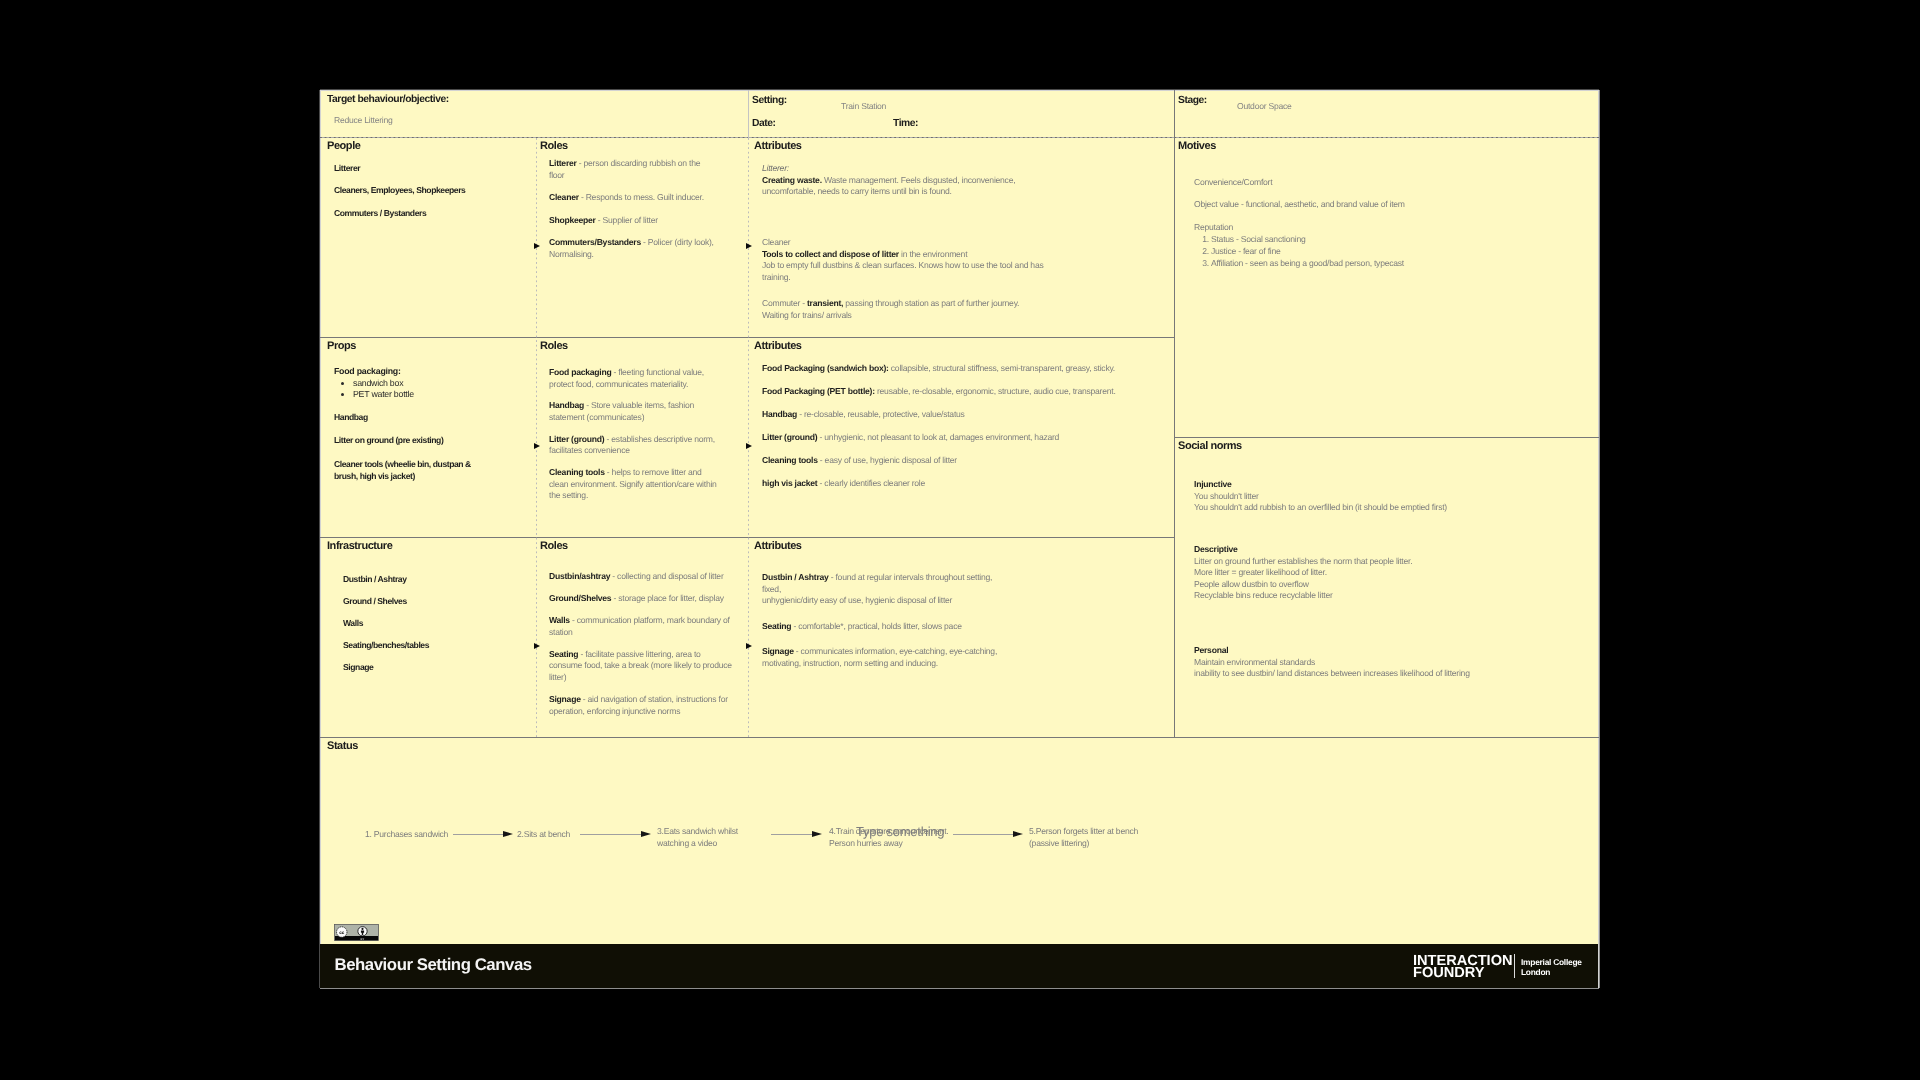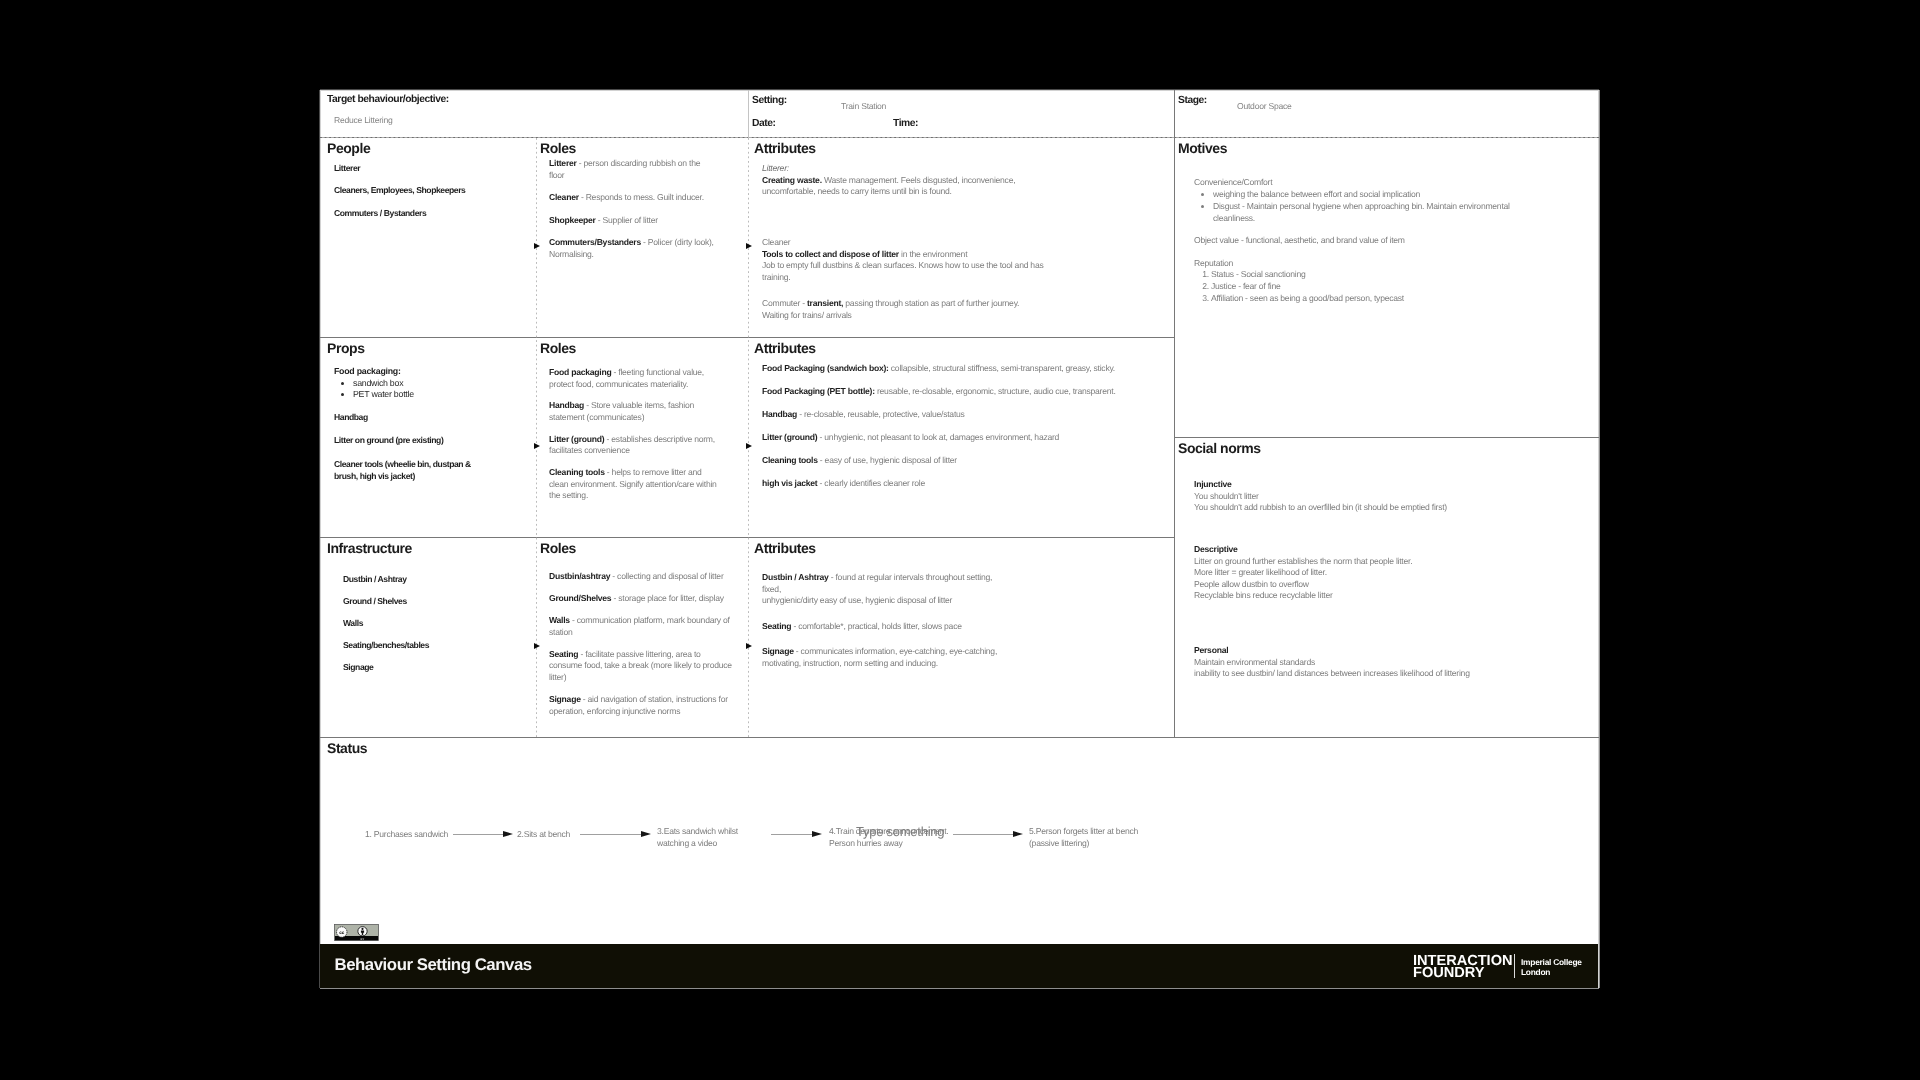--- a/index.html
+++ b/index.html
@@ -1,32 +1,32 @@
 <!DOCTYPE html>
 <html><head>
 <meta charset="utf-8">
 <title>Behaviour Setting Canvas</title>
 <style>
   html,body{margin:0;padding:0;background:#000;width:1920px;height:1080px;overflow:hidden;}
   *{box-sizing:border-box;}
   body{font-family:"Liberation Sans",sans-serif;-webkit-font-smoothing:antialiased;text-rendering:geometricPrecision;}
 
-  #canvas{position:absolute;left:320px;top:90px;width:1279px;height:898px;background:#ffffff;
+  #canvas{position:absolute;left:320px;top:90px;width:1279px;height:898px;background:#fef9c3;
           box-shadow:-1px 0 0 0 #4a4a4a, 0 -1px 0 0 #4a4a4a, 1px 0 0 0 #8e8e8e, 0 1px 0 0 #8e8e8e;}
   .frame{position:absolute;left:0;top:0;width:1279px;height:898px;border:1px solid #d2d2d2;pointer-events:none;}
 
   .hline{position:absolute;height:1px;background:#787878;}
   .vline{position:absolute;width:1px;background:#787878;}
   .vdash{position:absolute;width:1px;background-image:linear-gradient(#bbb 2px,rgba(255,255,255,0) 0);
          background-position:left top;background-size:1px 4.6px;background-repeat:repeat-y;}
   .hdash{position:absolute;height:1px;background:#adadad;
          background-image:linear-gradient(to right,#6e6e6e 1.5px,rgba(0,0,0,0) 0);
          background-size:4.6px 1px;background-repeat:repeat-x;}
 
-  .sec{position:absolute;font-weight:bold;font-size:14px;letter-spacing:-0.44px;color:#1c1c1c;white-space:nowrap;}
+  .sec{position:absolute;font-weight:bold;font-size:11px;letter-spacing:-0.44px;color:#1c1c1c;white-space:nowrap;}
   .lbl{position:absolute;font-weight:bold;font-size:10.3px;letter-spacing:-0.44px;color:#1c1c1c;white-space:nowrap;}
   .val{position:absolute;font-size:8.6px;letter-spacing:-0.25px;color:#858585;white-space:nowrap;text-align:center;}
 
   .blk{position:absolute;font-size:8.6px;letter-spacing:-0.25px;line-height:11.6px;color:#7e7e7e;}
   .blk b{font-weight:bold;color:#1f1f1f;}
   .blk i{font-style:italic;color:#6e6e6e;}
   .blk p{margin:0;}
   .blk ul{margin:0;padding-left:19px;list-style-type:disc;}
   .blk ol{margin:0;padding-left:17px;}
   .blk li{margin:0;}
@@ -170,24 +170,20 @@
     <p>fixed,</p>
     <p>unhygienic/dirty easy of use, hygienic disposal of litter</p>
     <div class="sp" style="height:14px;"></div>
     <p><b>Seating</b><span> - comfortable*, practical, holds litter, slows pace</span></p>
     <div class="sp" style="height:14px;"></div>
     <p><b>Signage</b><span> - communicates information, eye-catching, eye-catching, motivating, instruction, norm setting and inducing.</span></p>
   </div>
   <div class="arrow" style="left:425.5px;top:553.4px;"></div>
   <div class="blk" style="left:874px;top:87px;width:345px;line-height:11.9px;">
     <p>Convenience/Comfort</p>
-    <ul>
-      <li> weighing the balance between effort and social implication</li>
-      <li>Disgust - Maintain personal hygiene when approaching bin. Maintain environmental cleanliness.</li>
-    </ul>
     <div class="sp" style="height:10.5px;"></div>
     <p>Object value - functional, aesthetic, and brand value of item</p>
     <div class="sp" style="height:10.5px;"></div>
     <p>Reputation</p>
     <ol>
       <li>Status - Social sanctioning</li>
       <li>Justice - fear of fine</li>
       <li>Affiliation - seen as being a good/bad person, typecast</li>
     </ol>
   </div>

